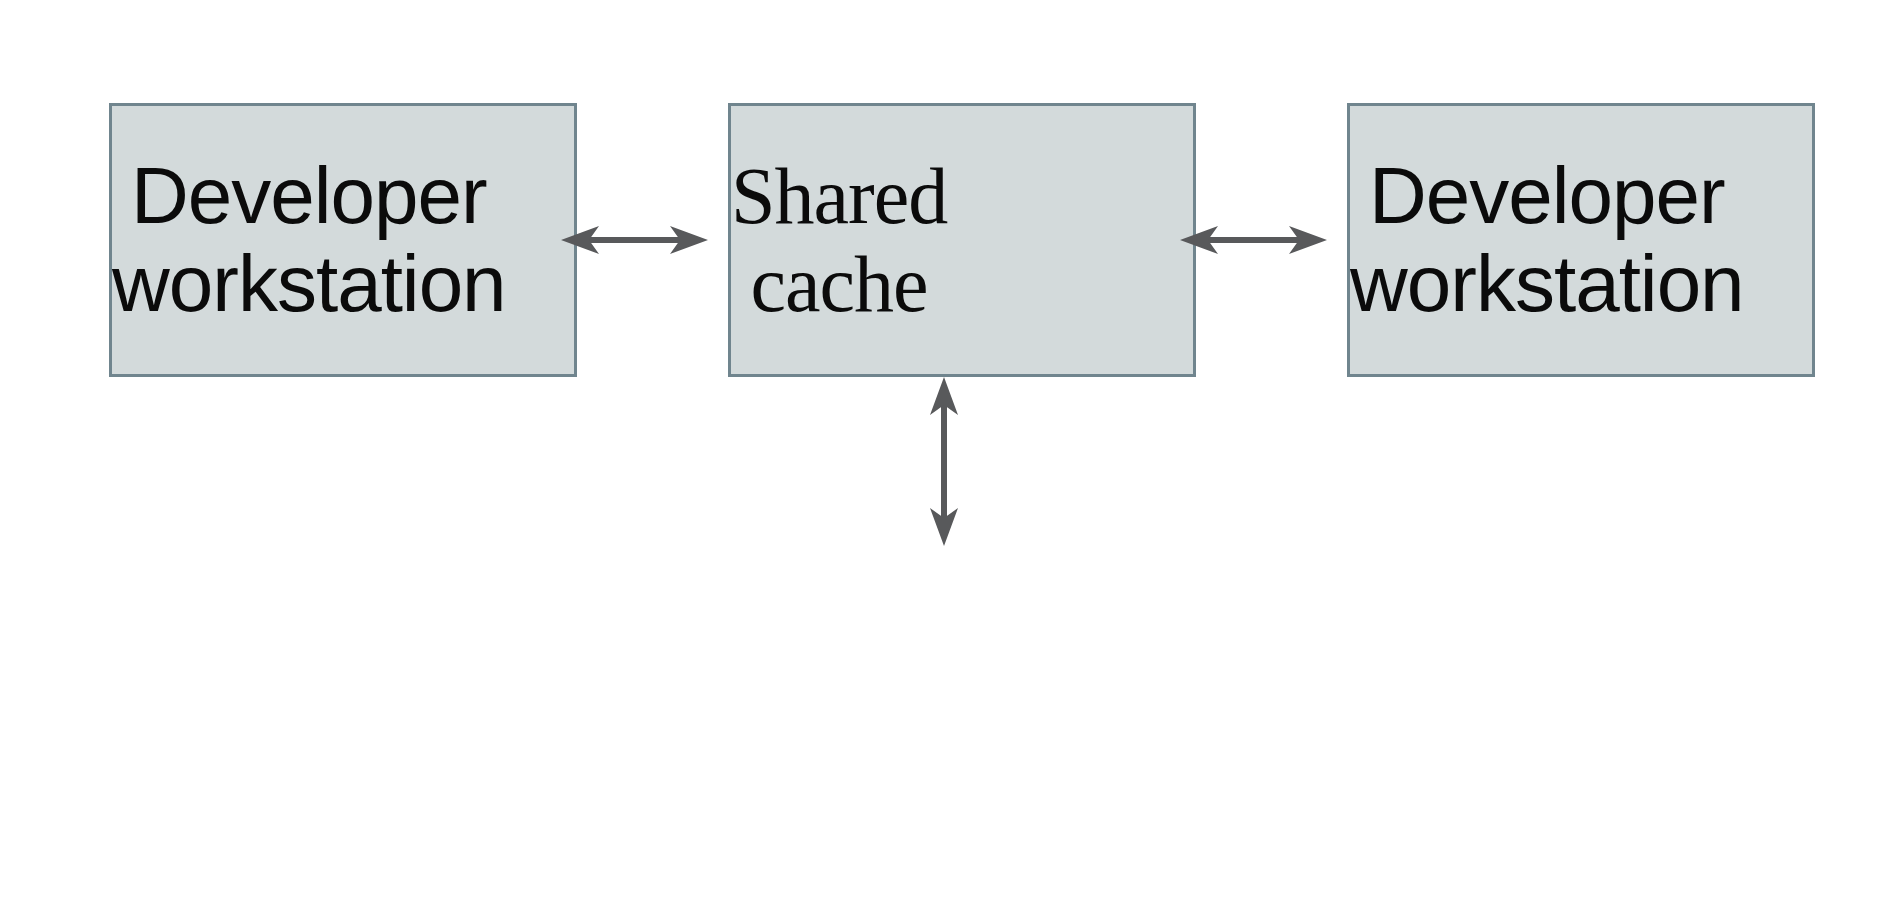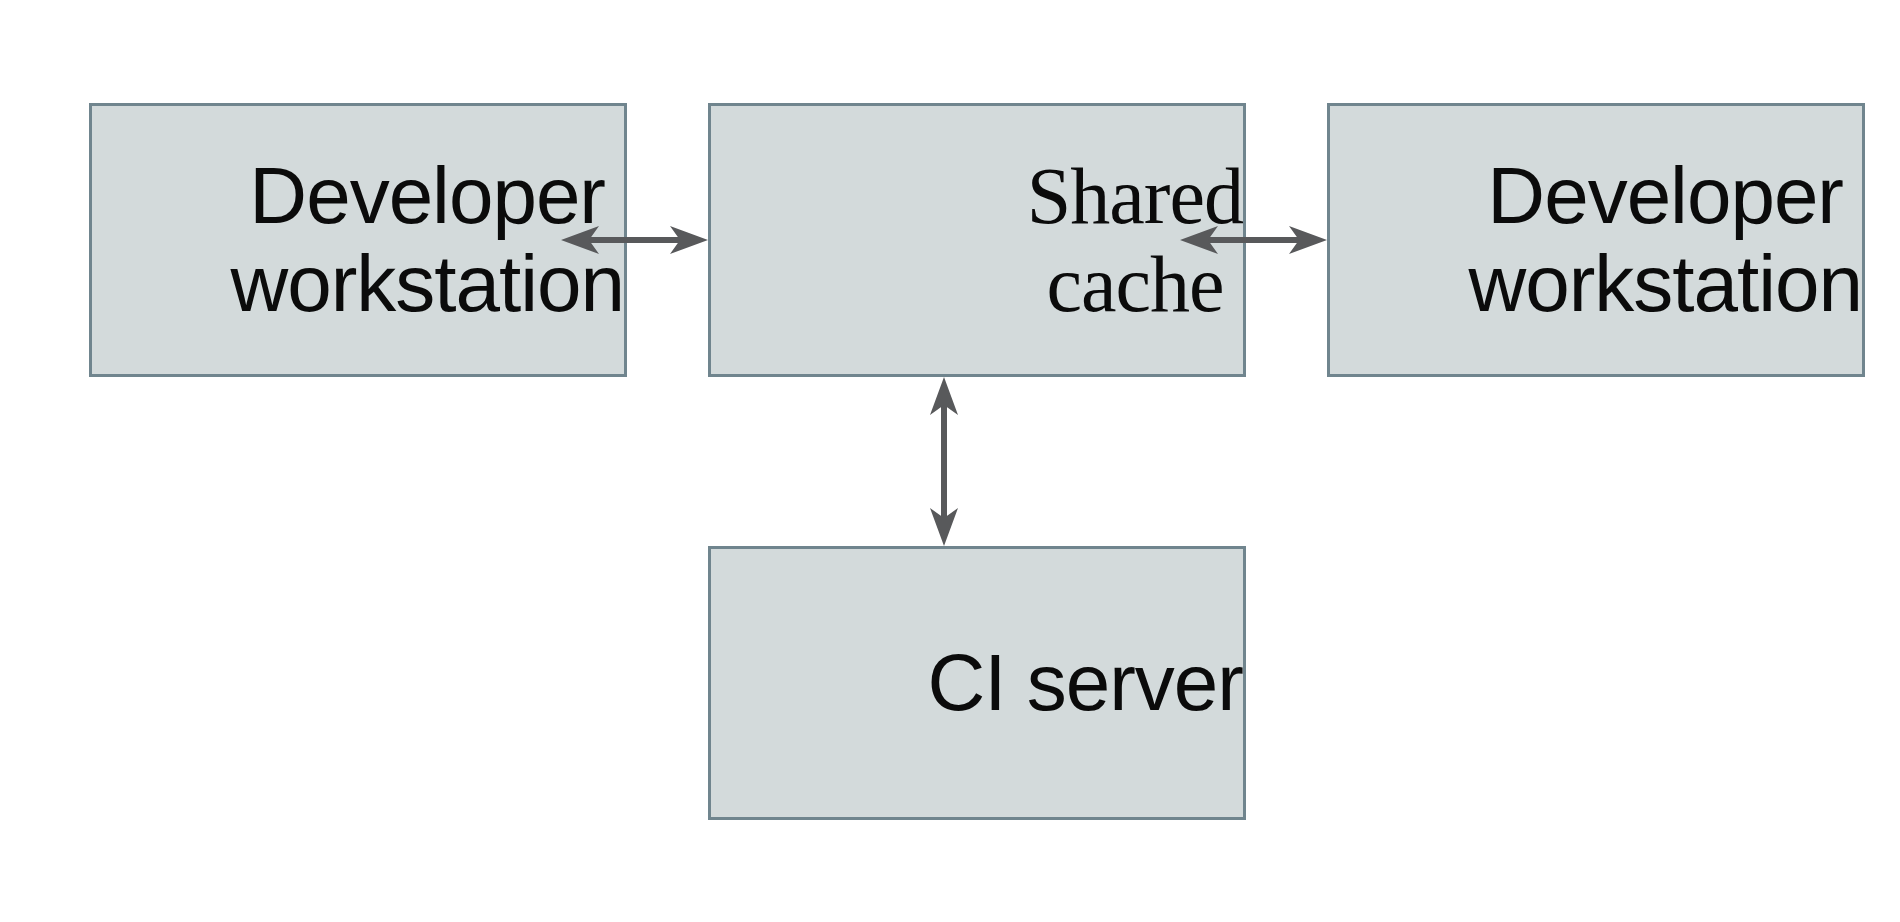--- a/index.html
+++ b/index.html
@@ -14,33 +14,34 @@
   .canvas {
     position: relative;
     width: 1900px;
     height: 922px;
     background: var(--background);
     font-family: "Liberation Sans", "DejaVu Sans", sans-serif;
     overflow: hidden;
   }
   .node {
     position: absolute;
-    width: 538px;
+    width: 468px;
     height: 274px;
     background: var(--box-fill);
     border: 3px solid var(--box-border);
     display: flex;
     align-items: center;
-    justify-content: flex-end;
+    justify-content: flex-start;
     text-align: center;
     font-size: 80px;
     line-height: 88px;
     color: var(--text-color);
     white-space: pre-line;
     letter-spacing: -1px;
+    margin-left: 20px;
   }
   .node-dev-left   { left: 89px;   top: 103px; }
   .node-cache      { left: 708px;  top: 103px; font-family: Liberation Serif, serif; }
   .node-dev-right  { left: 1327px; top: 103px; }
   .node-ci         { left: 708px;  top: 546px; }
   .arrow { position: absolute; color: var(--arrow-color); }
   .arrow svg { display: block; width: 100%; height: 100%; }
   .arrow-h-1 { left: 561px;  top: 225px; width: 147px; height: 30px; }
   .arrow-h-2 { left: 1180px; top: 225px; width: 147px; height: 30px; }
   .arrow-v   { left: 929px;  top: 377px; width: 30px;  height: 169px; }
@@ -58,23 +59,20 @@
   <div class="node node-cache">
     <span>Shared
 cache</span>
   </div>
 
   <div class="node node-dev-right">
     <span>Developer
 workstation</span>
   </div>
 
-  <div class="node node-ci">
-    <span>CI server</span>
-  </div>
 
   <div class="arrow arrow-h-1">
     <svg viewBox="0 0 147 30" preserveAspectRatio="none" aria-hidden="true">
       <line x1="26" y1="15" x2="121" y2="15" stroke="currentColor" stroke-width="6"></line>
       <polygon points="0,15 38,1 28,15 38,29" fill="currentColor"></polygon>
       <polygon points="147,15 109,1 119,15 109,29" fill="currentColor"></polygon>
     </svg>
   </div>
 
   <div class="arrow arrow-h-2">

